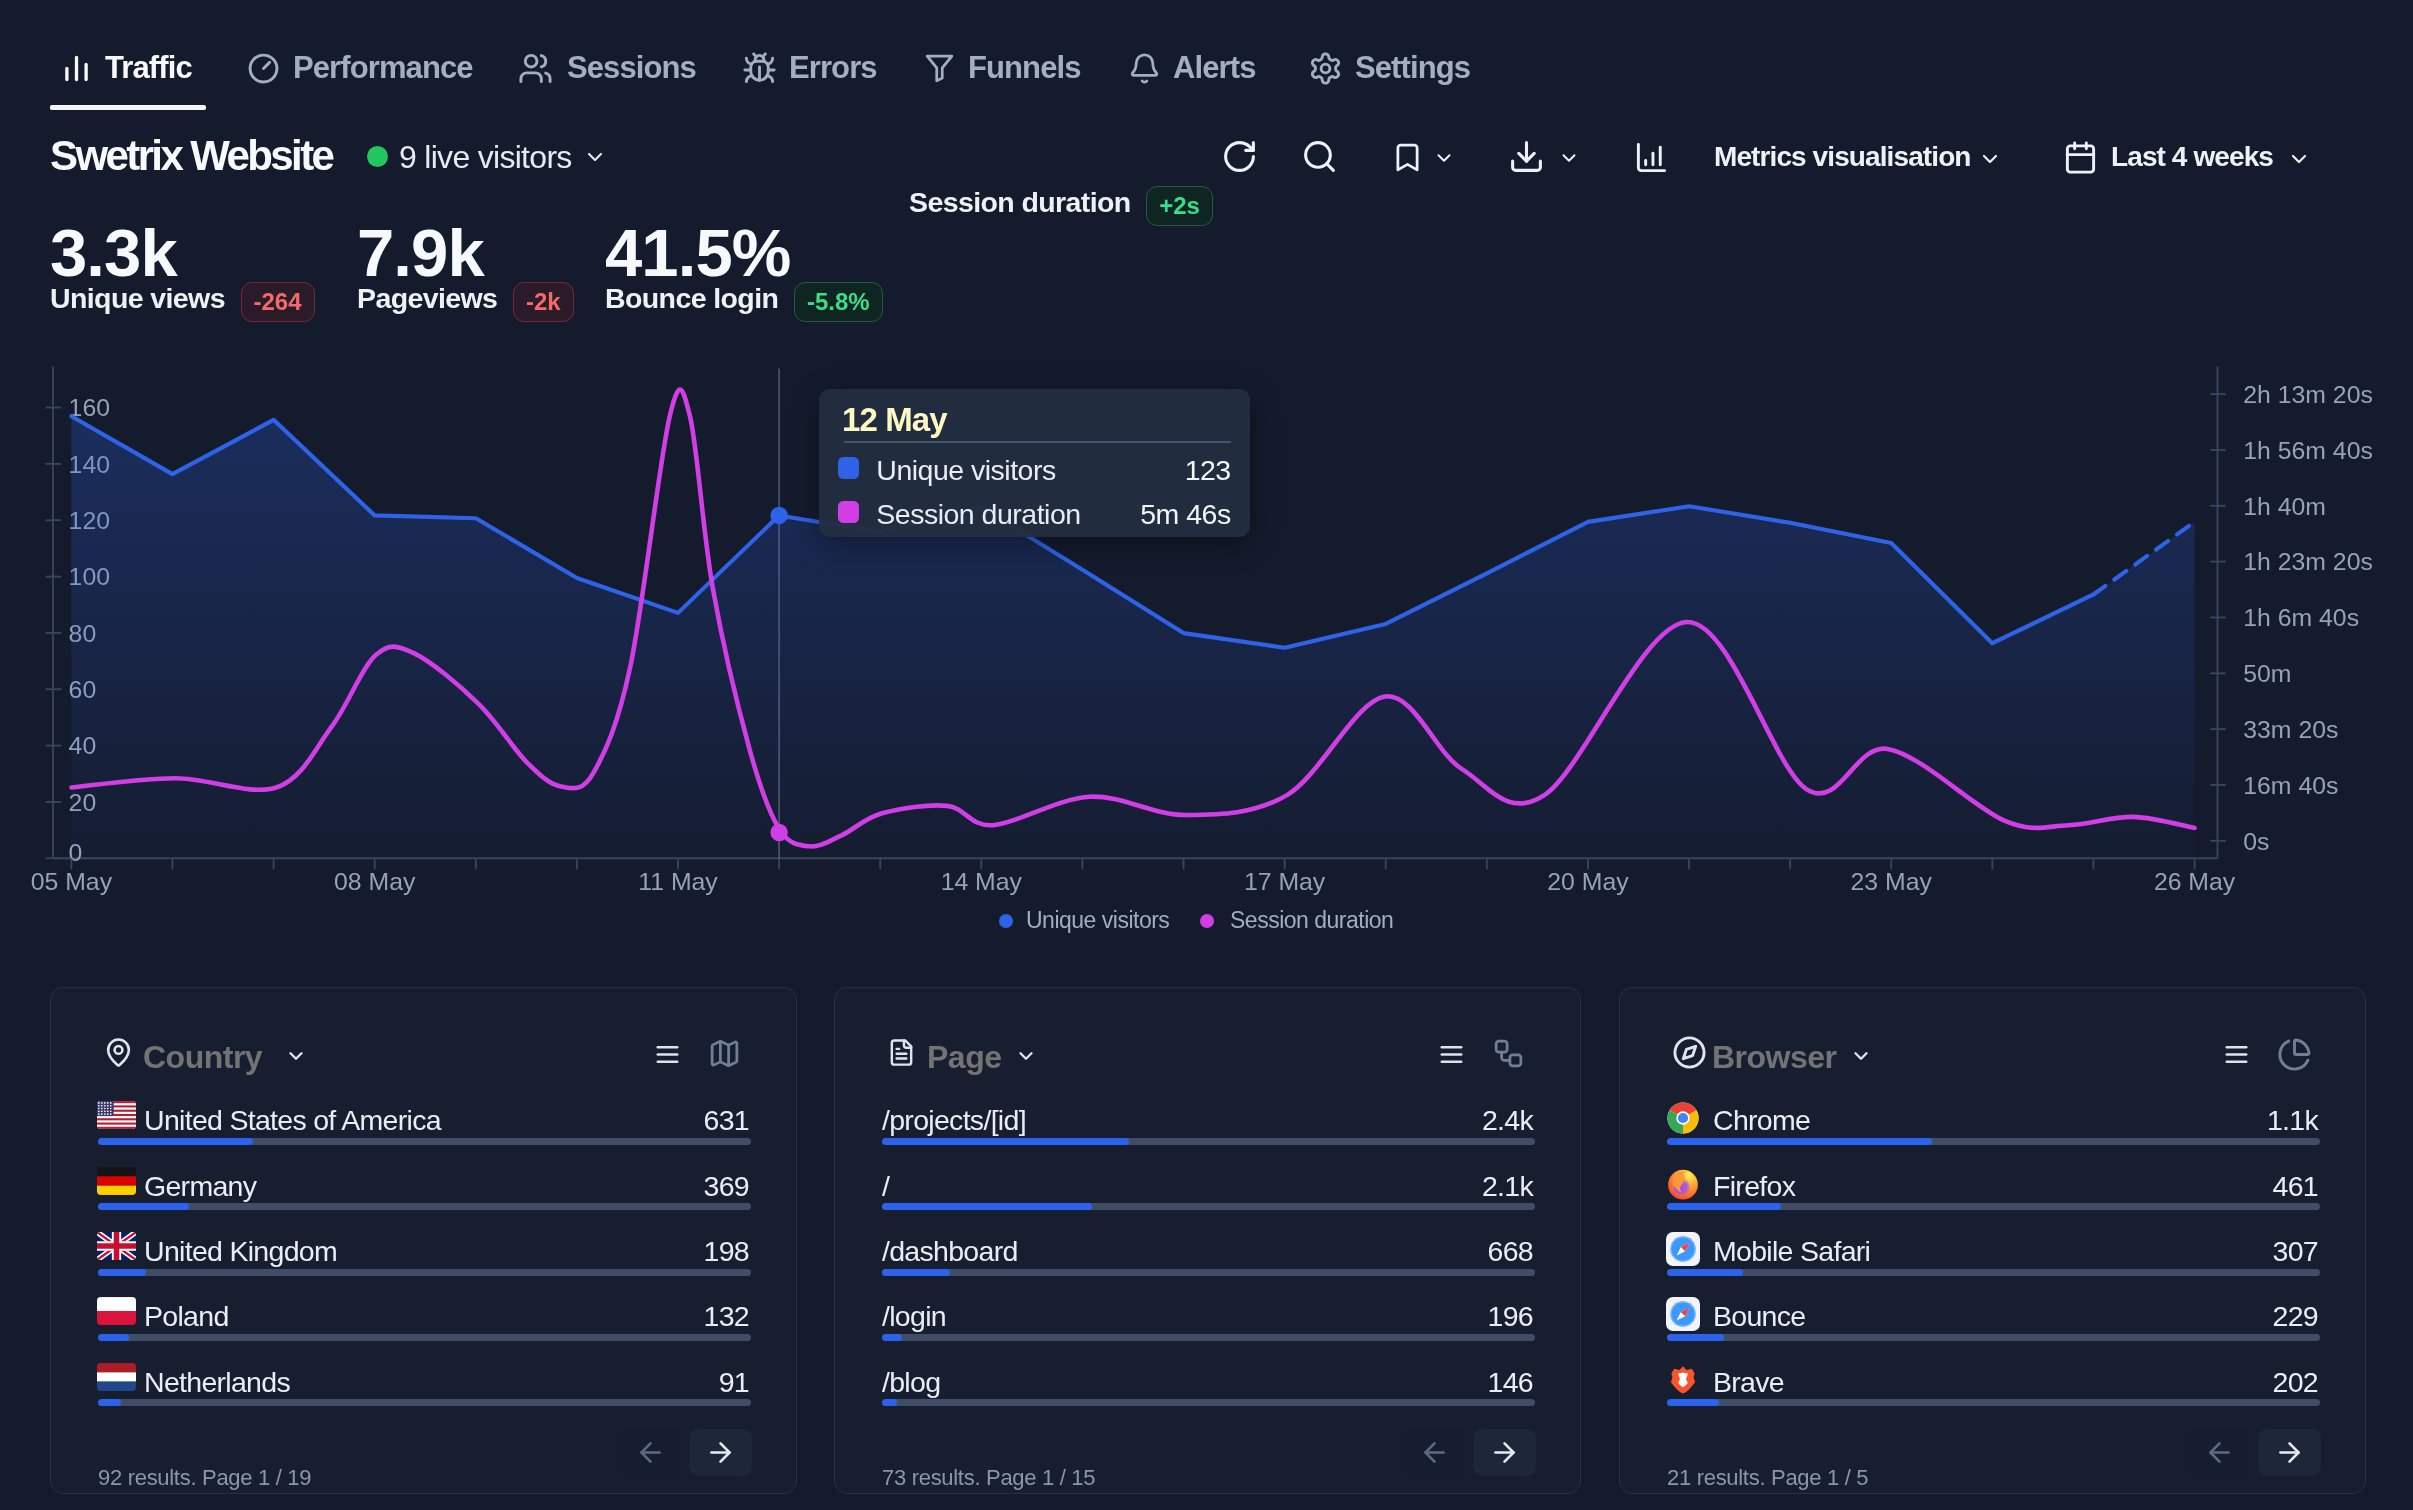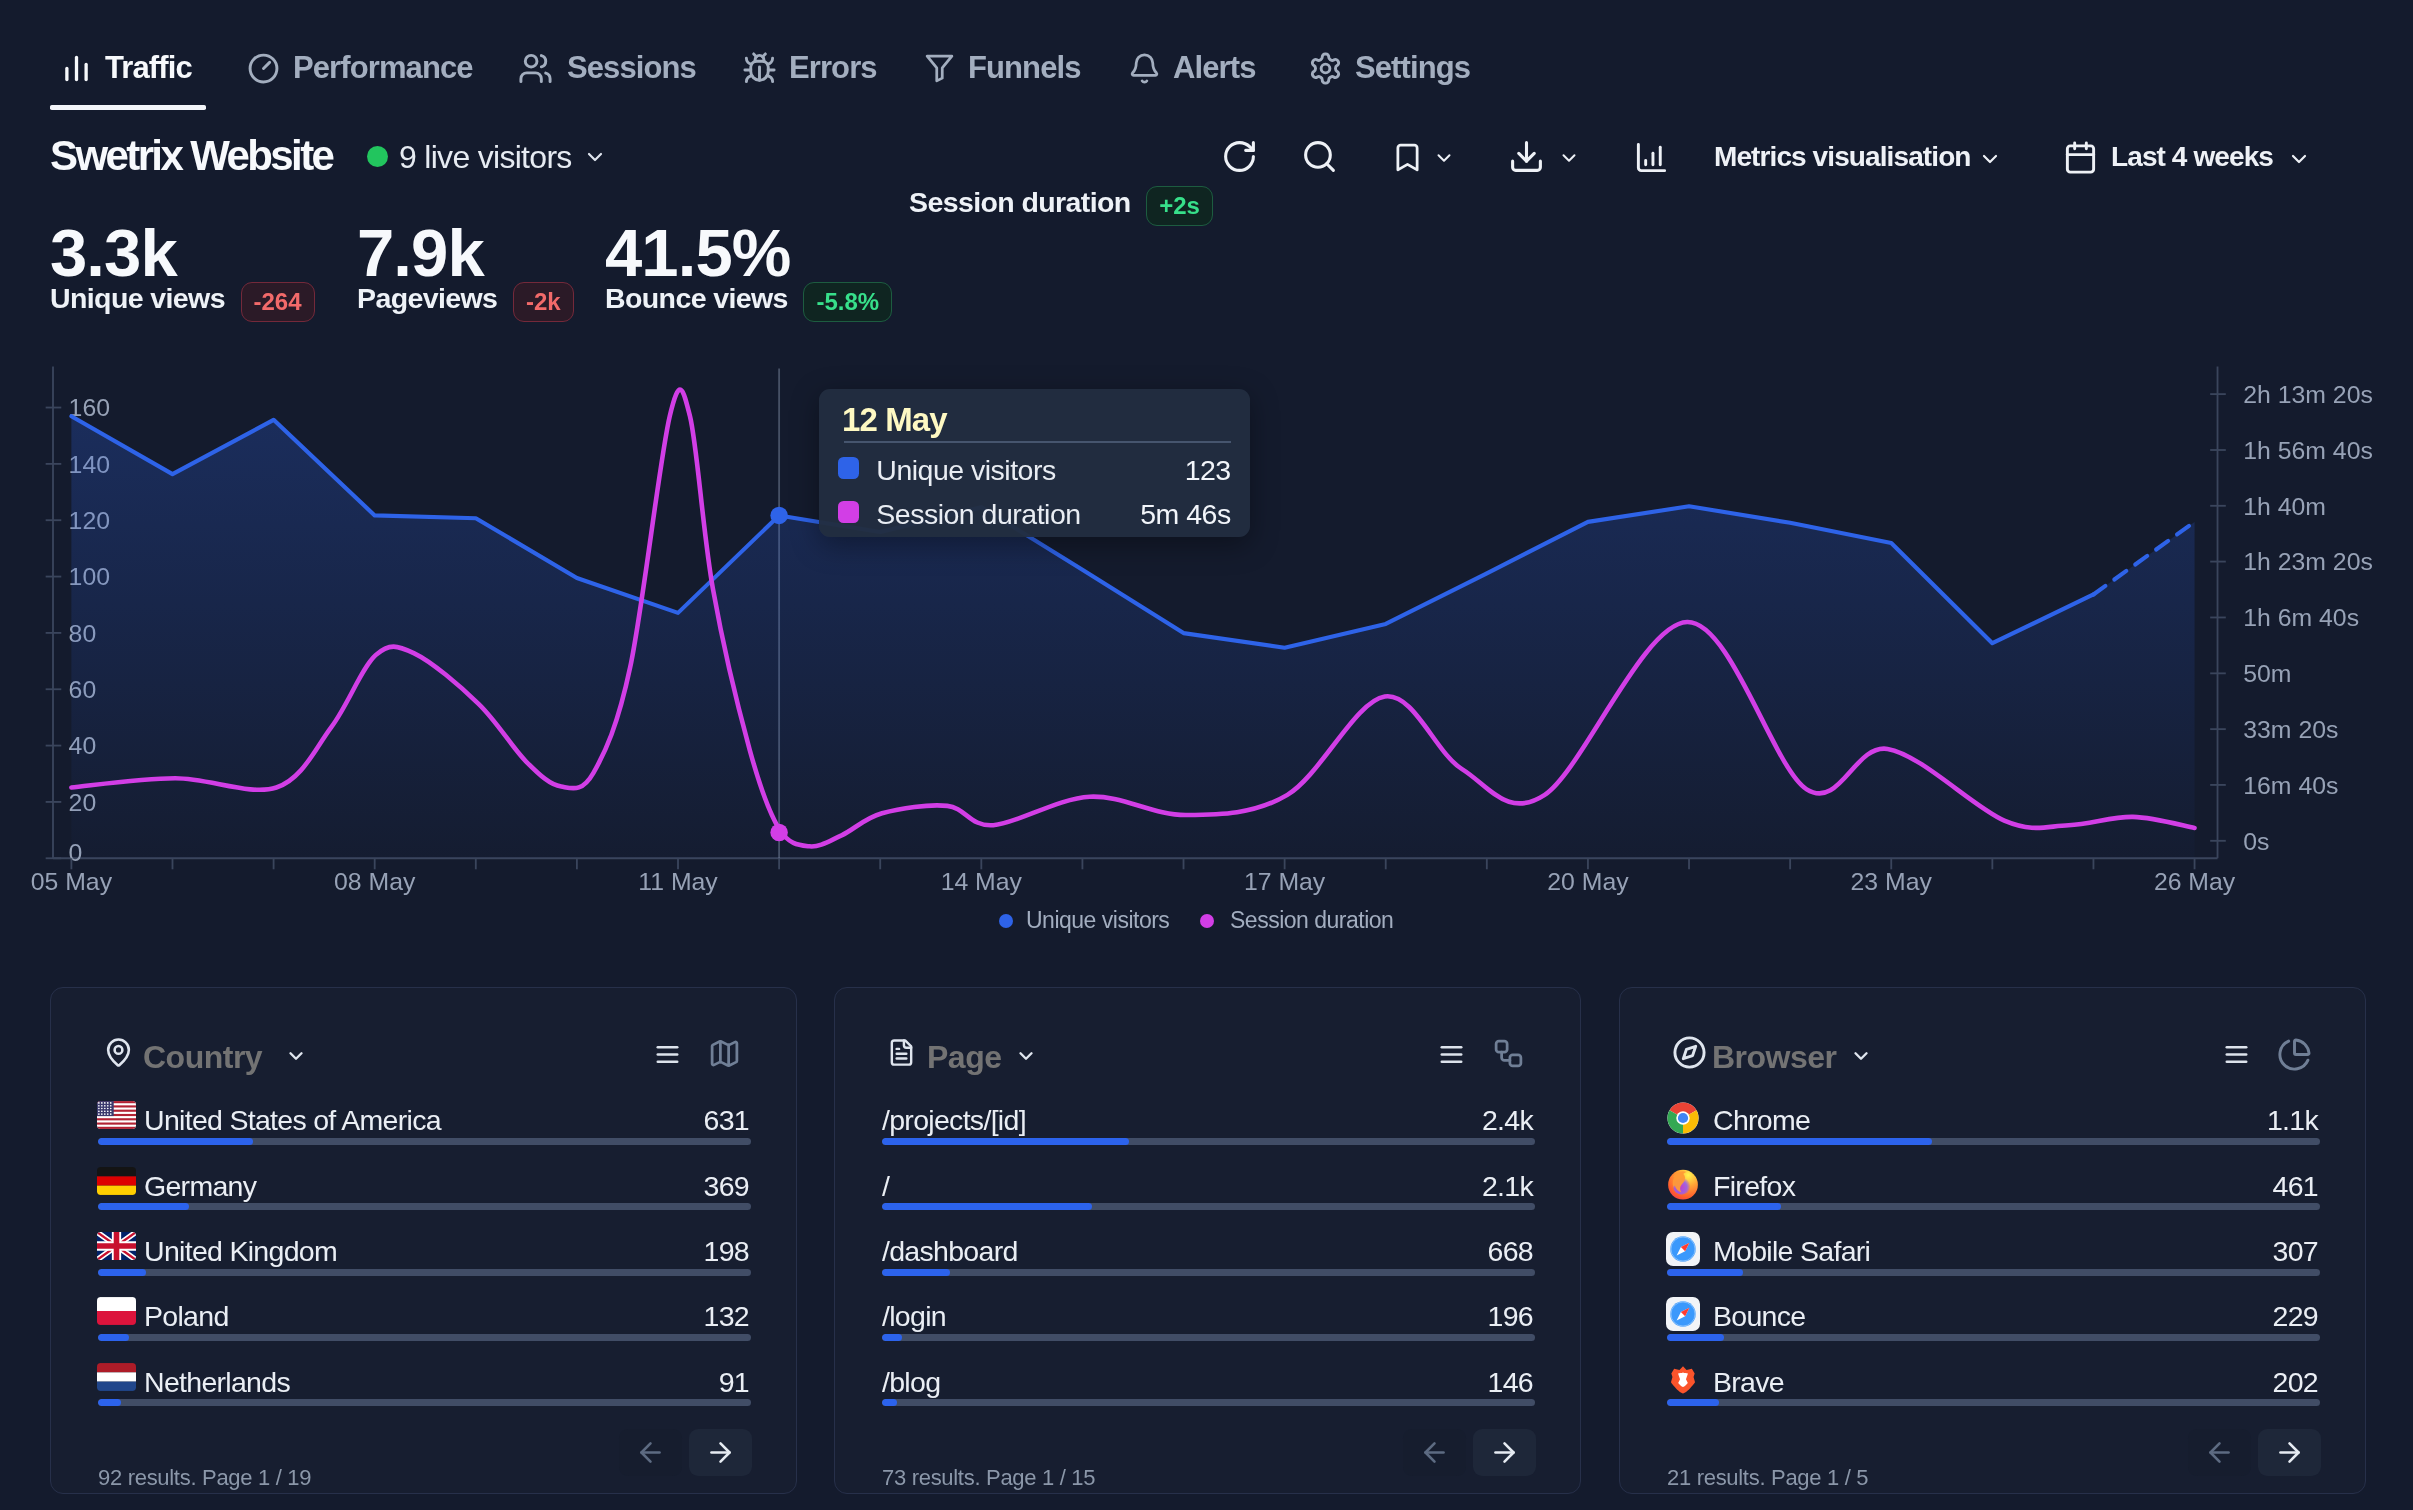--- a/index.html
+++ b/index.html
@@ -187,21 +187,21 @@
 <div class="stat" style="left:357px">
     <div class="sval">7.9k</div>
     <div class="srow">
       <span class="slab">Pageviews</span>
       <span class="badge r">-2k</span>
     </div>
   </div>
 <div class="stat" style="left:605px">
     <div class="sval">41.5%</div>
     <div class="srow">
-      <span class="slab">Bounce views</span>
+      <span class="slab">Bounce login</span>
       <span class="badge g">-5.8%</span>
     </div>
   </div>
 <div class="stat" style="left:909px">
     <div class="srow">
       <span class="slab">Session duration</span>
       <span class="badge g">+2s</span>
     </div>
   </div>
 <svg width="2413" height="625" viewBox="0 380 2624 680" style="position:absolute;left:0;top:350px">

